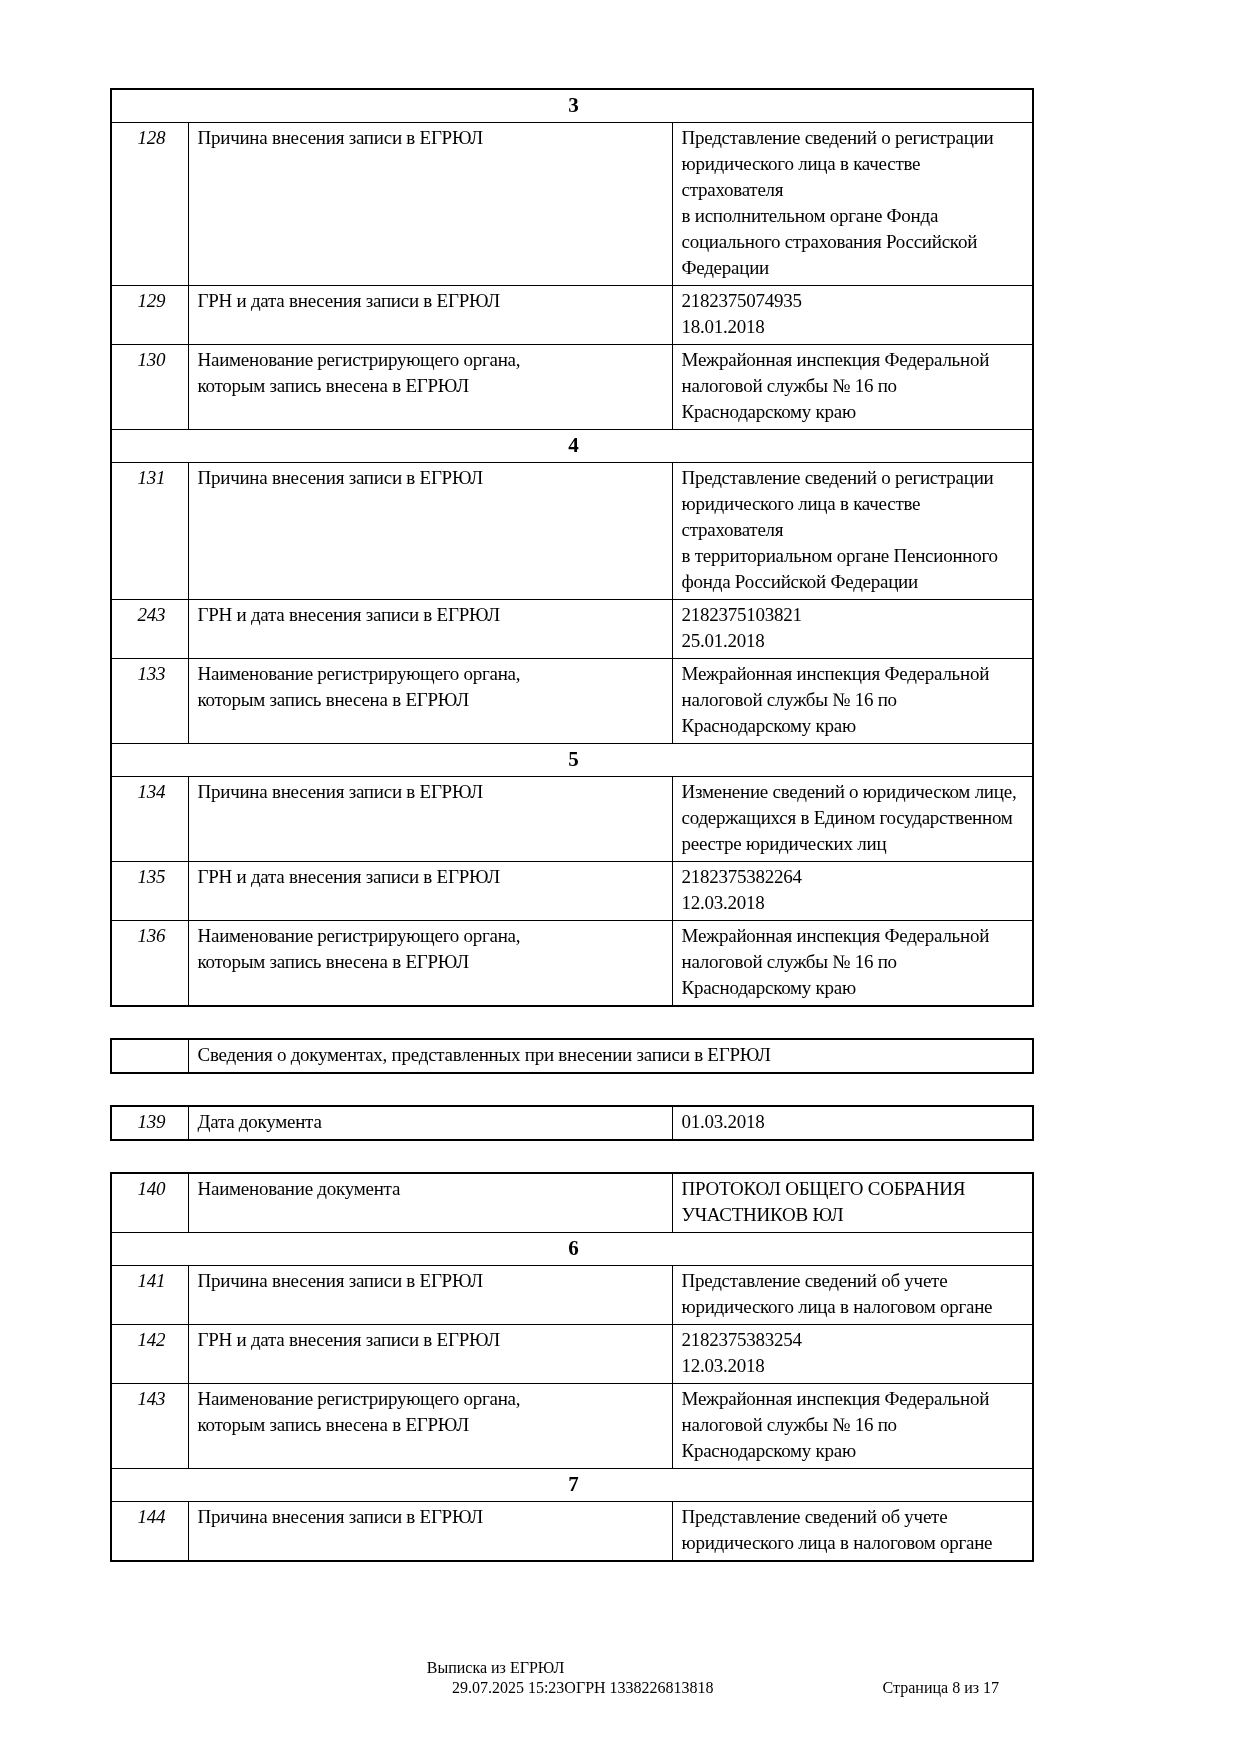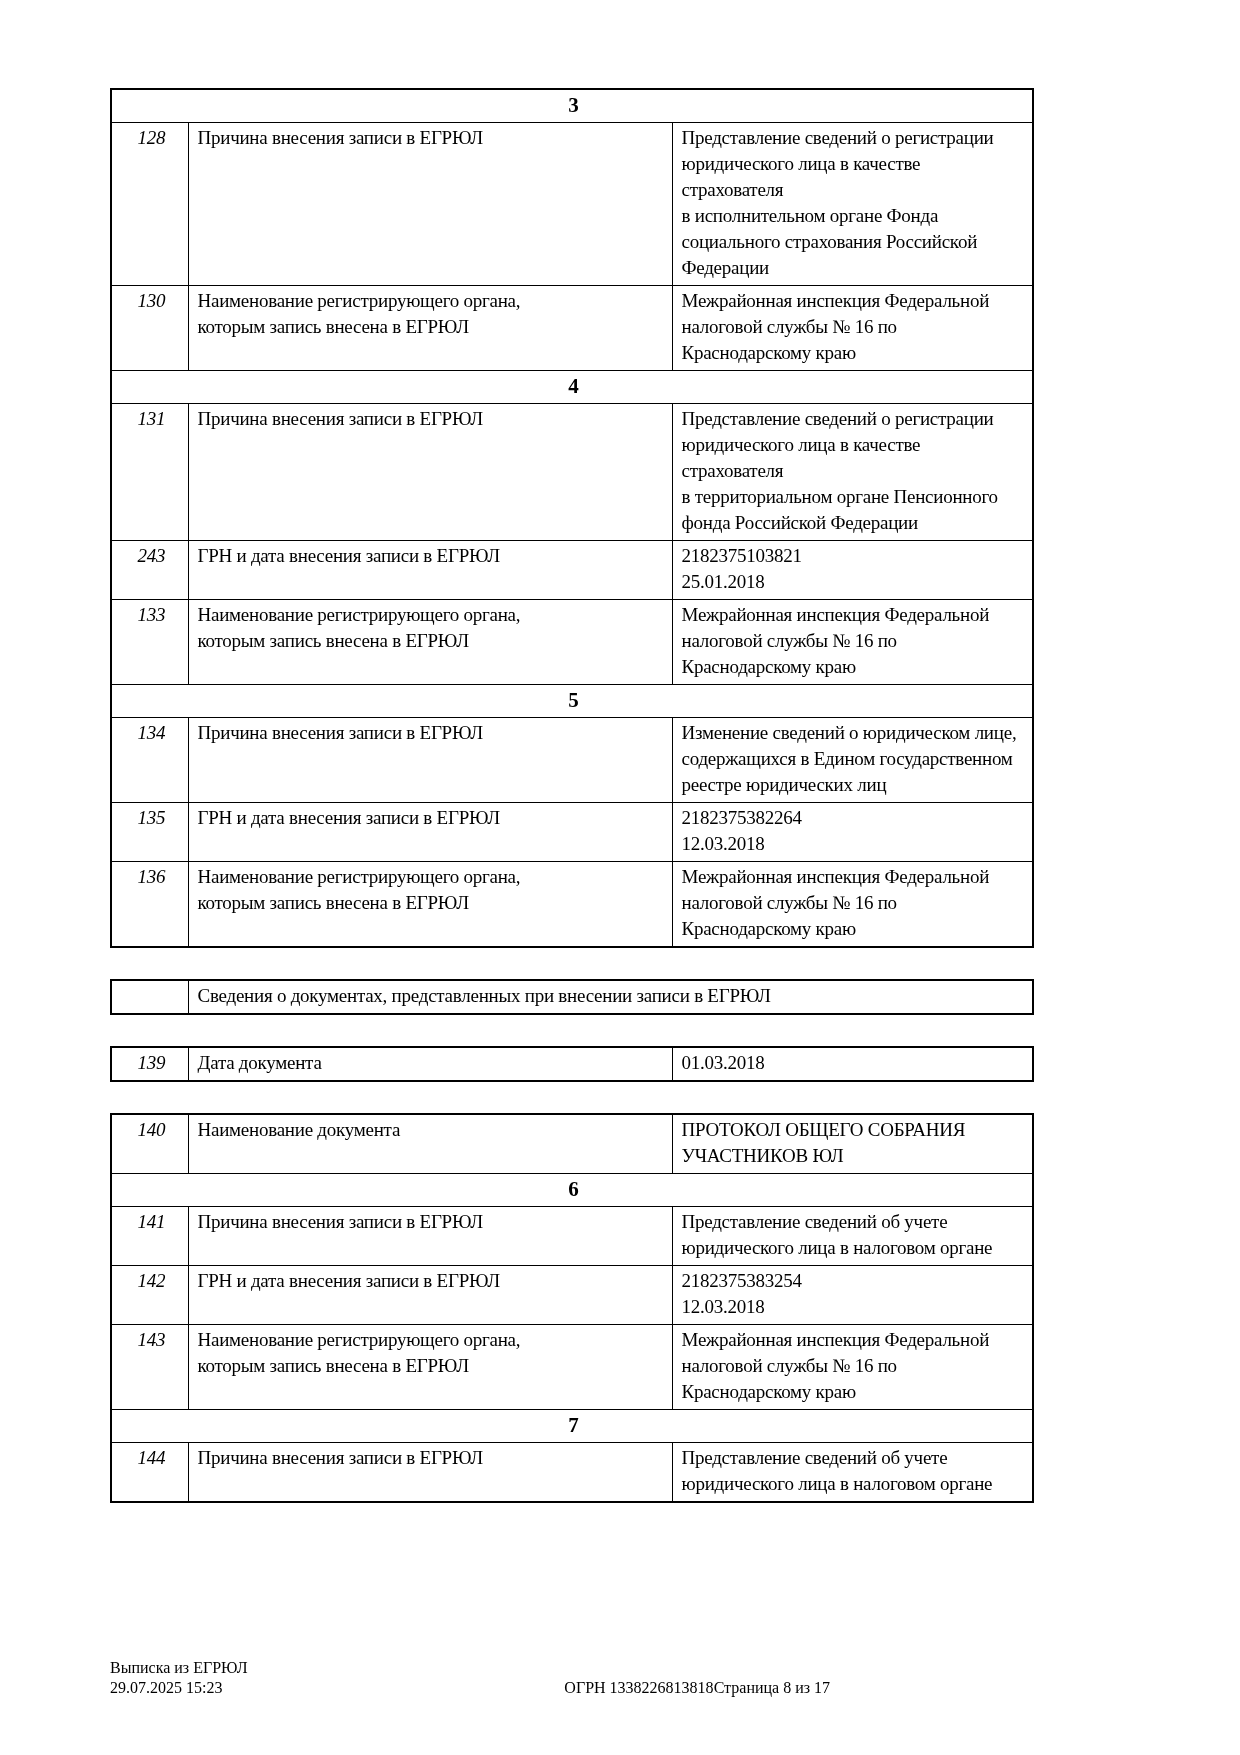--- a/index.html
+++ b/index.html
@@ -50,23 +50,23 @@
 
   .footer {
     position: absolute;
     left: 110px; right: 72px; top: 1658px;
     display: grid;
     grid-template-columns: 1fr auto 1fr;
     align-items: end;
     font-size: 16px;
     line-height: 20px;
   }
-  .f-left  { text-align: left; }
+  .f-left  { text-align: right; }
   .f-center{ text-align: center; }
-  .f-right { text-align: left; }
+  .f-right { text-align: center; }
 </style>
 </head>
 <body>
 
 <div class="page">
 
   <div class="table-wrap">
       <table class="doc-table">
         <colgroup>
           <col style="width: 77px;">
@@ -78,20 +78,26 @@
             <td class="c-section" colspan="3">3</td>
           </tr>
           <tr>
             <td class="c-num">128</td>
             <td class="c-label">Причина внесения записи в ЕГРЮЛ</td>
             <td class="c-value">Представление сведений о регистрации
 юридического лица в качестве страхователя
 в исполнительном органе Фонда
 социального страхования Российской
 Федерации</td>
+          </tr>
+          <tr>
+            <td class="c-num">129</td>
+            <td class="c-label">ГРН и дата внесения записи в ЕГРЮЛ</td>
+            <td class="c-value">2182375074935
+18.01.2018</td>
           </tr>
           <tr>
             <td class="c-num">130</td>
             <td class="c-label">Наименование регистрирующего органа,
 которым запись внесена в ЕГРЮЛ</td>
             <td class="c-value">Межрайонная инспекция Федеральной
 налоговой службы № 16 по
 Краснодарскому краю</td>
           </tr>
           <tr>

